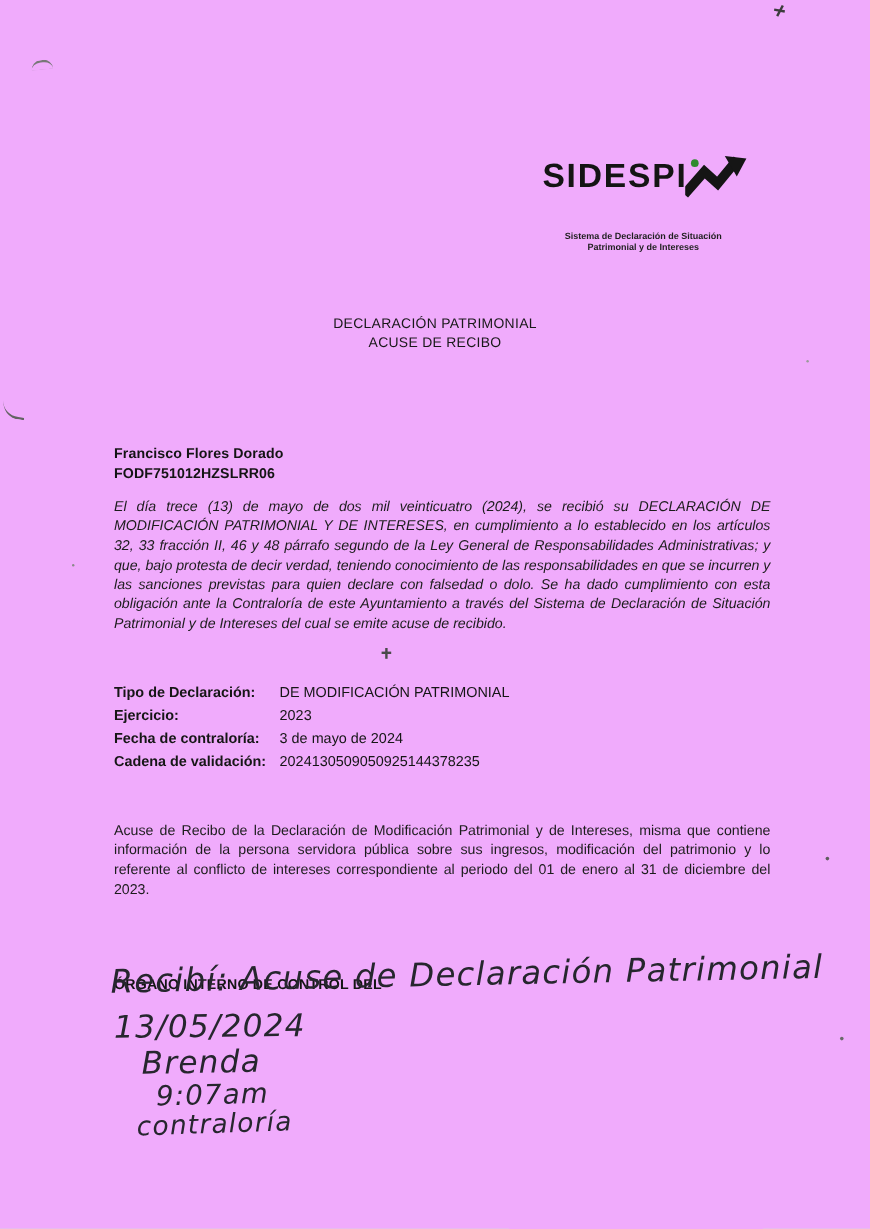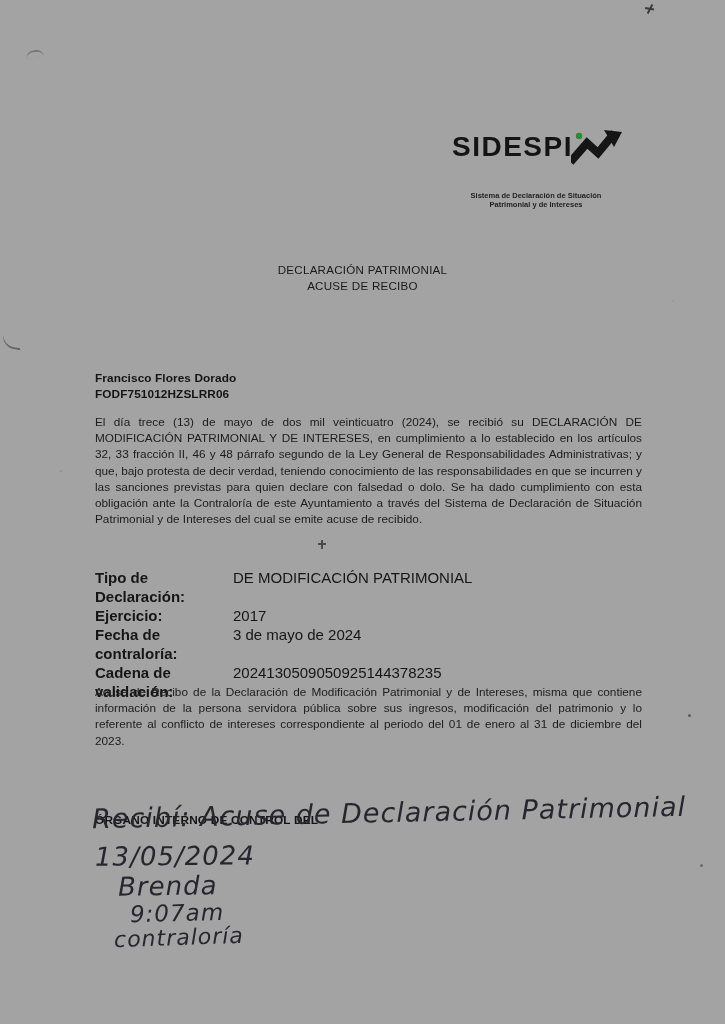--- a/index.html
+++ b/index.html
@@ -1,21 +1,21 @@
 <!DOCTYPE html>
 <html><head>
 <meta charset="utf-8">
 <style>
   * { margin:0; padding:0; box-sizing:border-box; }
   html,body { background:#d9d9d9; }
   body { font-family:"Liberation Sans","DejaVu Sans",sans-serif; }
 
   .page {
     position:relative; width:725px; height:1024px; margin:0 auto;
-    background:#a3a3a3; color:#1e1e1e; overflow:hidden;
+    background:#f0abfc; color:#1e1e1e; overflow:hidden;
   }
 
   
   .logo { position:absolute; left:452px; top:132px; width:176px; }
   .logo-row { position:relative; display:flex; align-items:flex-start; }
   .logo-text {
     font-size:28px; font-weight:bold; letter-spacing:1.5px; color:#141414;
     line-height:30px;
   }
   .logo-arrow { position:relative; top:-4px; left:-2px; }
@@ -34,29 +34,29 @@
   
   .recipient {
     position:absolute; left:95px; top:371px;
     font-size:11.8px; font-weight:bold; line-height:15.5px; color:#141414;
     letter-spacing:.1px;
   }
 
   
   .body-par {
     position:absolute; left:95px; top:414px; width:547px;
-    font-size:11.8px; line-height:16.2px; text-align:justify; color:#1c1c1c;
+    font-size:11.8px; line-height:16.2px; text-align:justify; color:#1c1c1c;font-style:italic;
   }
   .closing-par {
     position:absolute; left:95px; top:684px; width:547px;
     font-size:11.8px; line-height:16.2px; text-align:justify; color:#1c1c1c;
   }
 
   
-  .fields { position:absolute; left:95px; top:568px; font-size:15px; color:#161616; }
+  .fields { position:absolute; left:95px; top:568px; font-size:12px; color:#161616; }
   .field-row { display:flex; line-height:19px; }
   .field-label { width:138px; font-weight:bold; flex:none; }
   .field-value { white-space:nowrap; }
 
   
   .org-line {
     position:absolute; left:95px; top:813px;
     font-size:11.8px; font-weight:bold; letter-spacing:.2px; color:#141414;
   }
 
@@ -119,21 +119,21 @@
 
   <div class="body-par">El día trece (13) de mayo de dos mil veinticuatro (2024), se recibió su DECLARACIÓN DE MODIFICACIÓN PATRIMONIAL Y DE INTERESES, en cumplimiento a lo establecido en los artículos 32, 33 fracción II, 46 y 48 párrafo segundo de la Ley General de Responsabilidades Administrativas; y que, bajo protesta de decir verdad, teniendo conocimiento de las responsabilidades en que se incurren y las sanciones previstas para quien declare con falsedad o dolo. Se ha dado cumplimiento con esta obligación ante la Contraloría de este Ayuntamiento a través del Sistema de Declaración de Situación Patrimonial y de Intereses del cual se emite acuse de recibido.</div>
 
   <div class="fields">
     <div class="field-row">
       <div class="field-label">Tipo de Declaración:</div>
       <div class="field-value">DE MODIFICACIÓN PATRIMONIAL</div>
     </div>
     <div class="field-row">
       <div class="field-label">Ejercicio:</div>
-      <div class="field-value">2017</div>
+      <div class="field-value">2023</div>
     </div>
     <div class="field-row">
       <div class="field-label">Fecha de contraloría:</div>
       <div class="field-value">3 de mayo de 2024</div>
     </div>
     <div class="field-row">
       <div class="field-label">Cadena de validación:</div>
       <div class="field-value">2024130509050925144378235</div>
     </div>
   </div>

